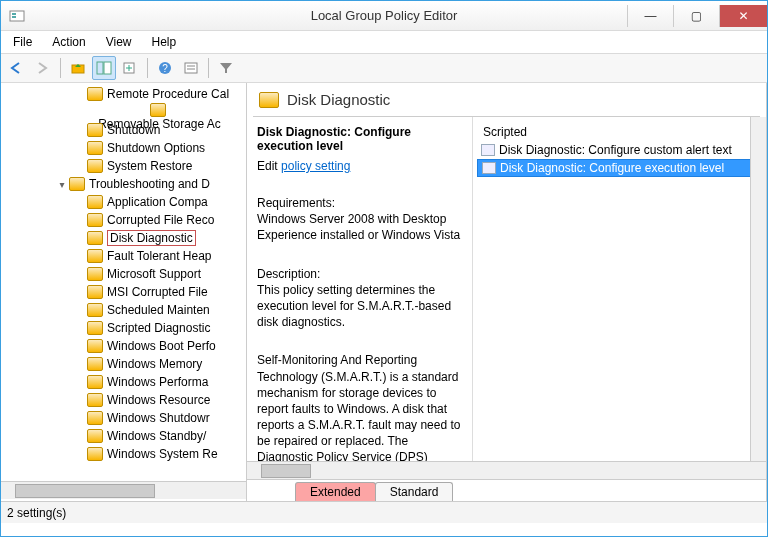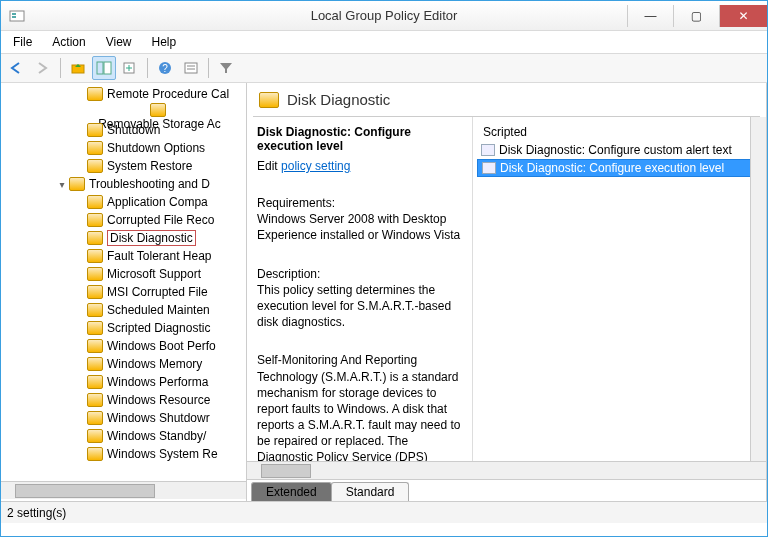--- a/index.html
+++ b/index.html
@@ -36,21 +36,21 @@
 .desc-link { color:#0066cc; text-decoration:underline; cursor:pointer; }
 .desc-pane p { margin-top: 22px; line-height:1.35; }
 .list-pane { flex:1; padding: 6px 4px; font-size:12px; position:relative; }
 .list-header { color:#000; padding: 2px 6px; border-bottom:0; }
 .list-row { display:flex; align-items:center; height:18px; padding:0 4px; gap:4px; white-space:nowrap; }
 .list-row.sel { background:#3399ff; color:#fff; border:1px solid #1e7fe0; }
 .list-icon { width:14px; height:12px; background:#eef; border:1px solid #9ab; flex-shrink:0; }
 .list-scroll-v { position:absolute; right:0; top:0; bottom:0; width:16px; background:#f0f0f0; border-left:1px solid #ccc; }
 .tabs { height:22px; display:flex; align-items:flex-end; border-top:1px solid #ccc; font-size:12px; padding-left:4px; background:#fff;}
 .tab { padding:2px 14px; border:1px solid #aaa; border-bottom:none; background:#f6f6f6; border-radius:3px 3px 0 0; margin-right:-1px;}
-.tab.active { background:#737373; position:relative; }
+.tab.active { background:#fca5a5; position:relative;margin-left:44px; }
 .statusbar { height:22px; border-top:1px solid #ccc; display:flex; align-items:center; font-size:12px; padding:0 6px; background:#f4f4f4;}
 .hscroll { height:18px; background:#f0f0f0; border-top:1px solid #ccc; display:flex; align-items:center; }
 .hscroll .thumb { width:50px; height:14px; background:#cdcdcd; margin-left:14px; border:1px solid #aaa; }
 svg { display:block; }
 </style>
 </head>
 <body>
 
 <div class="titlebar">
   <svg class="title-icon" viewBox="0 0 16 16">

